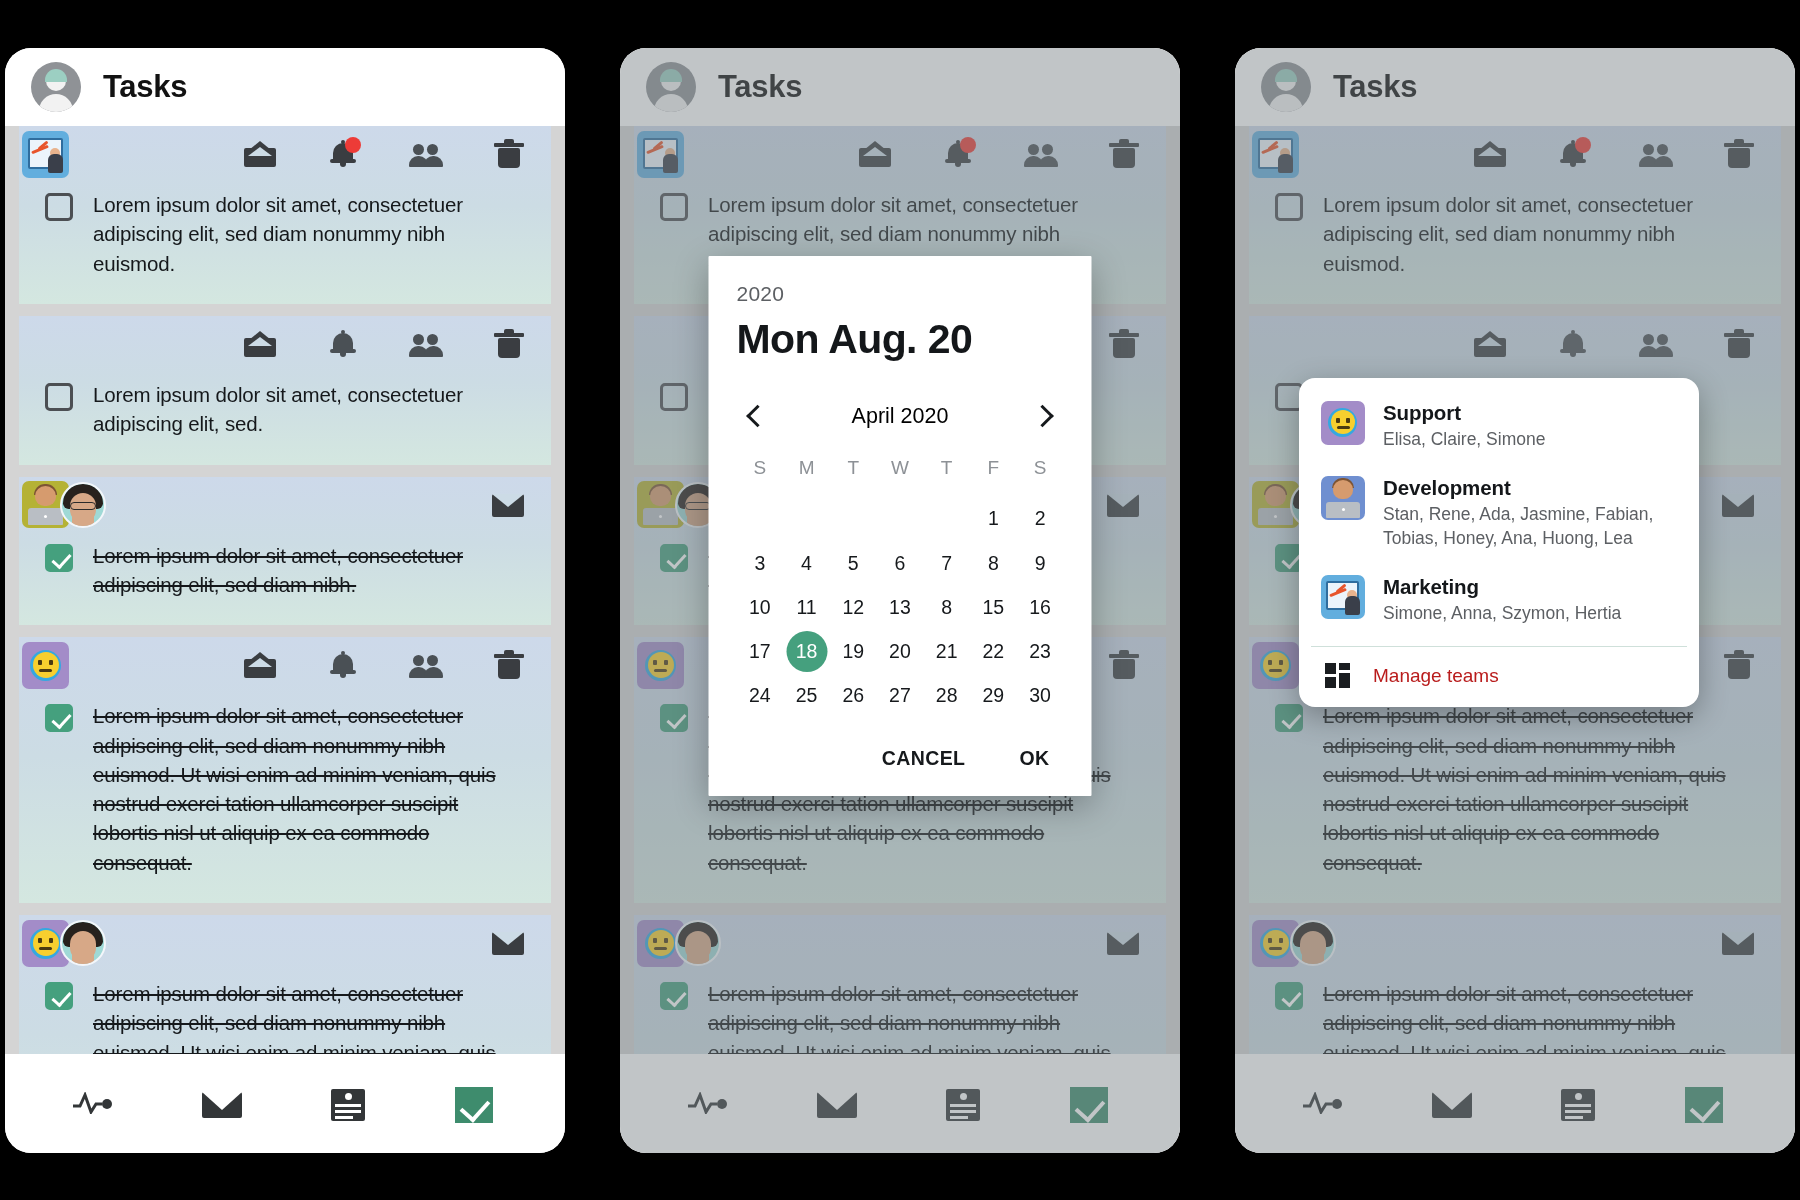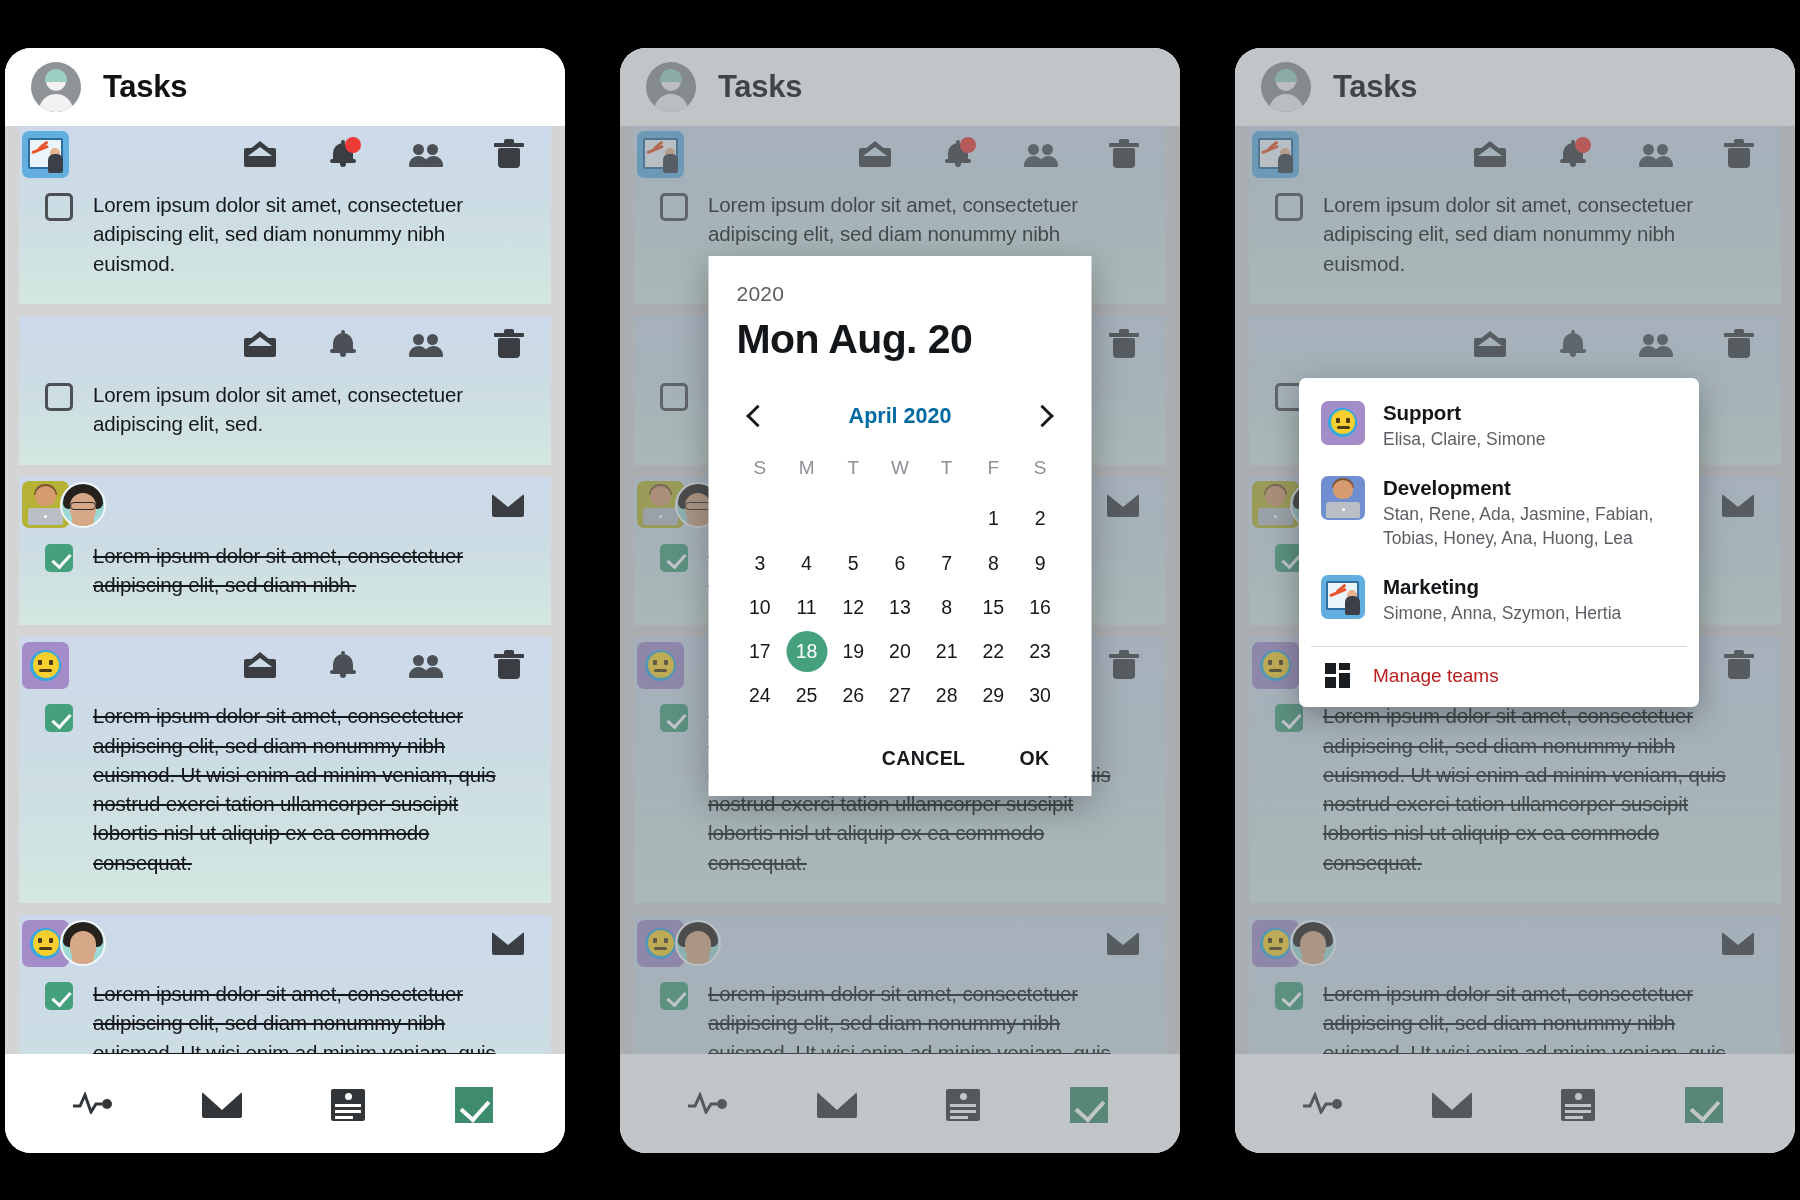--- a/index.html
+++ b/index.html
@@ -263,21 +263,21 @@
     display:flex; align-items:center; justify-content:space-between;
     margin-top: 40px; padding: 0 6px;
   }
   .chev { width: 26px; height: 26px; position: relative; }
   .chev::after {
     content:""; position:absolute; left:7px; top:5px;
     width:13px; height:13px; border: solid #16191c; border-width: 0 3.5px 3.5px 0;
   }
   .chev.prev::after { transform: rotate(135deg); }
   .chev.next::after { transform: rotate(-45deg); left:3px;}
-  .dlg-month { font-size: 21.5px; font-weight: 700; color: #0369a1; }
+  .dlg-month { font-size: 21.5px; font-weight: 400; color: #000000; }
   table.cal { width: 100%; border-collapse: collapse; margin-top: 22px; }
   table.cal th {
     font-size: 19px; color: #8d9196; font-weight: 400;
     padding: 6px 0 16px 0; text-align:center;
   }
   table.cal td {
     text-align: center;
     font-size: 19.5px;
     color: #16191c;
     height: 44px;
@@ -291,21 +291,21 @@
   }
   .dlg-btn { font-size: 19.5px; font-weight: 700; color: #16191c; letter-spacing: 0.4px;}
 
   
   .teams-menu {
     position: absolute;
     left: 64px;
     top: 330px;
     width: 400px;
     background: #fff;
-    border-radius: 7px;
+    border-radius: 16px;
     z-index: 60;
     box-shadow: 0 9px 30px rgba(0,0,0,0.3);
     padding: 14px 0 0 0;
   }
   .team-row { display:flex; gap: 18px; padding: 9px 22px 16px 22px; align-items:flex-start;}
   .team-ic { width: 44px; height: 44px; border-radius: 7px; flex:0 0 auto; position:relative; overflow:hidden;}
   .team-name { font-size: 20.5px; font-weight: 700; color: #14171a; letter-spacing:-0.1px;}
   .team-members { font-size: 17.5px; color: #5c5f63; line-height: 1.34; margin-top: 3px; }
   .menu-sep { height:1px; background:#cfe0da; margin: 4px 12px 0 12px;}
   .manage-row { display:flex; align-items:center; gap:22px; padding: 16px 22px 18px 26px;}

